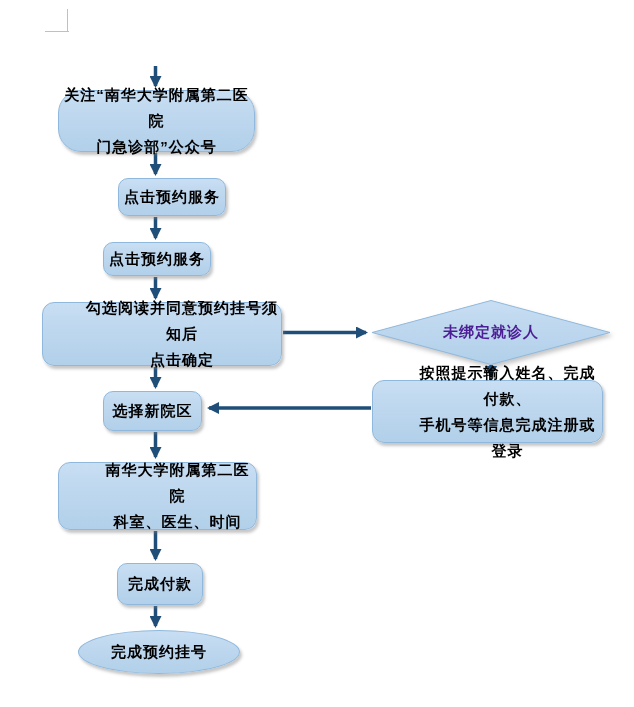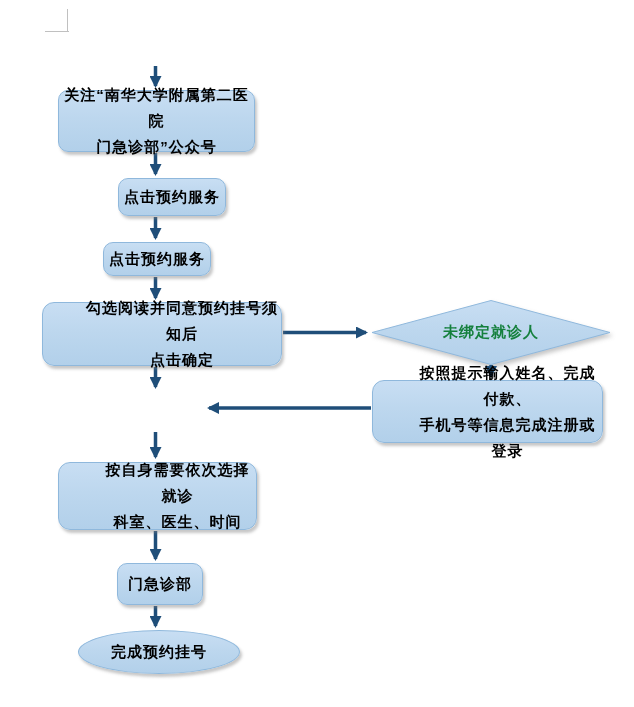--- a/index.html
+++ b/index.html
@@ -36,21 +36,21 @@
   }
   .rect    { border-radius: 10px; }
   .rect-lg { border-radius: 12px; padding-left: 40px; }
   .ellipse { border-radius: 50%; }
   .diamond-label {
     position: absolute;
     display: flex;
     align-items: center;
     justify-content: center;
     text-align: center;
-    color: #15803d;
+    color: #4c1d95;
     font-weight: bold;
     font-size: 15px;
     letter-spacing: 1px;
     background: transparent;
     border: none;
     box-shadow: none;
   }
 </style>
 </head>
 <body>
@@ -87,36 +87,37 @@
       <line x1="155.5" y1="531" x2="155.5" y2="559"></line>
       <line x1="155.5" y1="606" x2="155.5" y2="626"></line>
 
       <line x1="283" y1="332.5" x2="366" y2="332.5"></line>
       <line x1="491" y1="365" x2="491" y2="376"></line>
       <line x1="371" y1="408" x2="209" y2="408"></line>
     </g>
   </svg>
 
 
-  <div class="node rect" style="left:58px; top:90px; width:197px; height:62px;">关注“南华大学附属第二医院
+  <div class="node rect" style="left:58px; top:90px; width:197px; height:62px;border-radius:23px;">关注“南华大学附属第二医院
 门急诊部”公众号</div>
 
   <div class="node rect" style="left:103px; top:178px; width:108px; height:38px;margin-left:15px;">点击预约服务</div>
 
   <div class="node rect" style="left:103px; top:242px; width:108px; height:34px;">点击预约服务</div>
 
   <div class="node rect-lg node" style="left:42px; top:302px; width:240px; height:64px;">勾选阅读并同意预约挂号须知后
 点击确定</div>
 
   <div class="diamond-label" style="left:372px; top:300px; width:238px; height:65px;">未绑定就诊人</div>
 
   <div class="node rect-lg node" style="left:372px; top:380px; width:231px; height:63px;">按照提示输入姓名、完成付款、
 手机号等信息完成注册或登录</div>
 
+  <div class="node rect" style="left:103px; top:391px; width:99px; height:40px;">选择新院区</div>
 
-  <div class="node rect-lg node" style="left:58px; top:462px; width:199px; height:68px;">按自身需要依次选择就诊
+  <div class="node rect-lg node" style="left:58px; top:462px; width:199px; height:68px;">南华大学附属第二医院
 科室、医生、时间</div>
 
-  <div class="node rect" style="left:117px; top:563px; width:86px; height:42px;">门急诊部</div>
+  <div class="node rect" style="left:117px; top:563px; width:86px; height:42px;">完成付款</div>
 
   <div class="node ellipse" style="left:78px; top:630px; width:162px; height:44px;">完成预约挂号</div>
 
 </div>
 
 </body></html>

